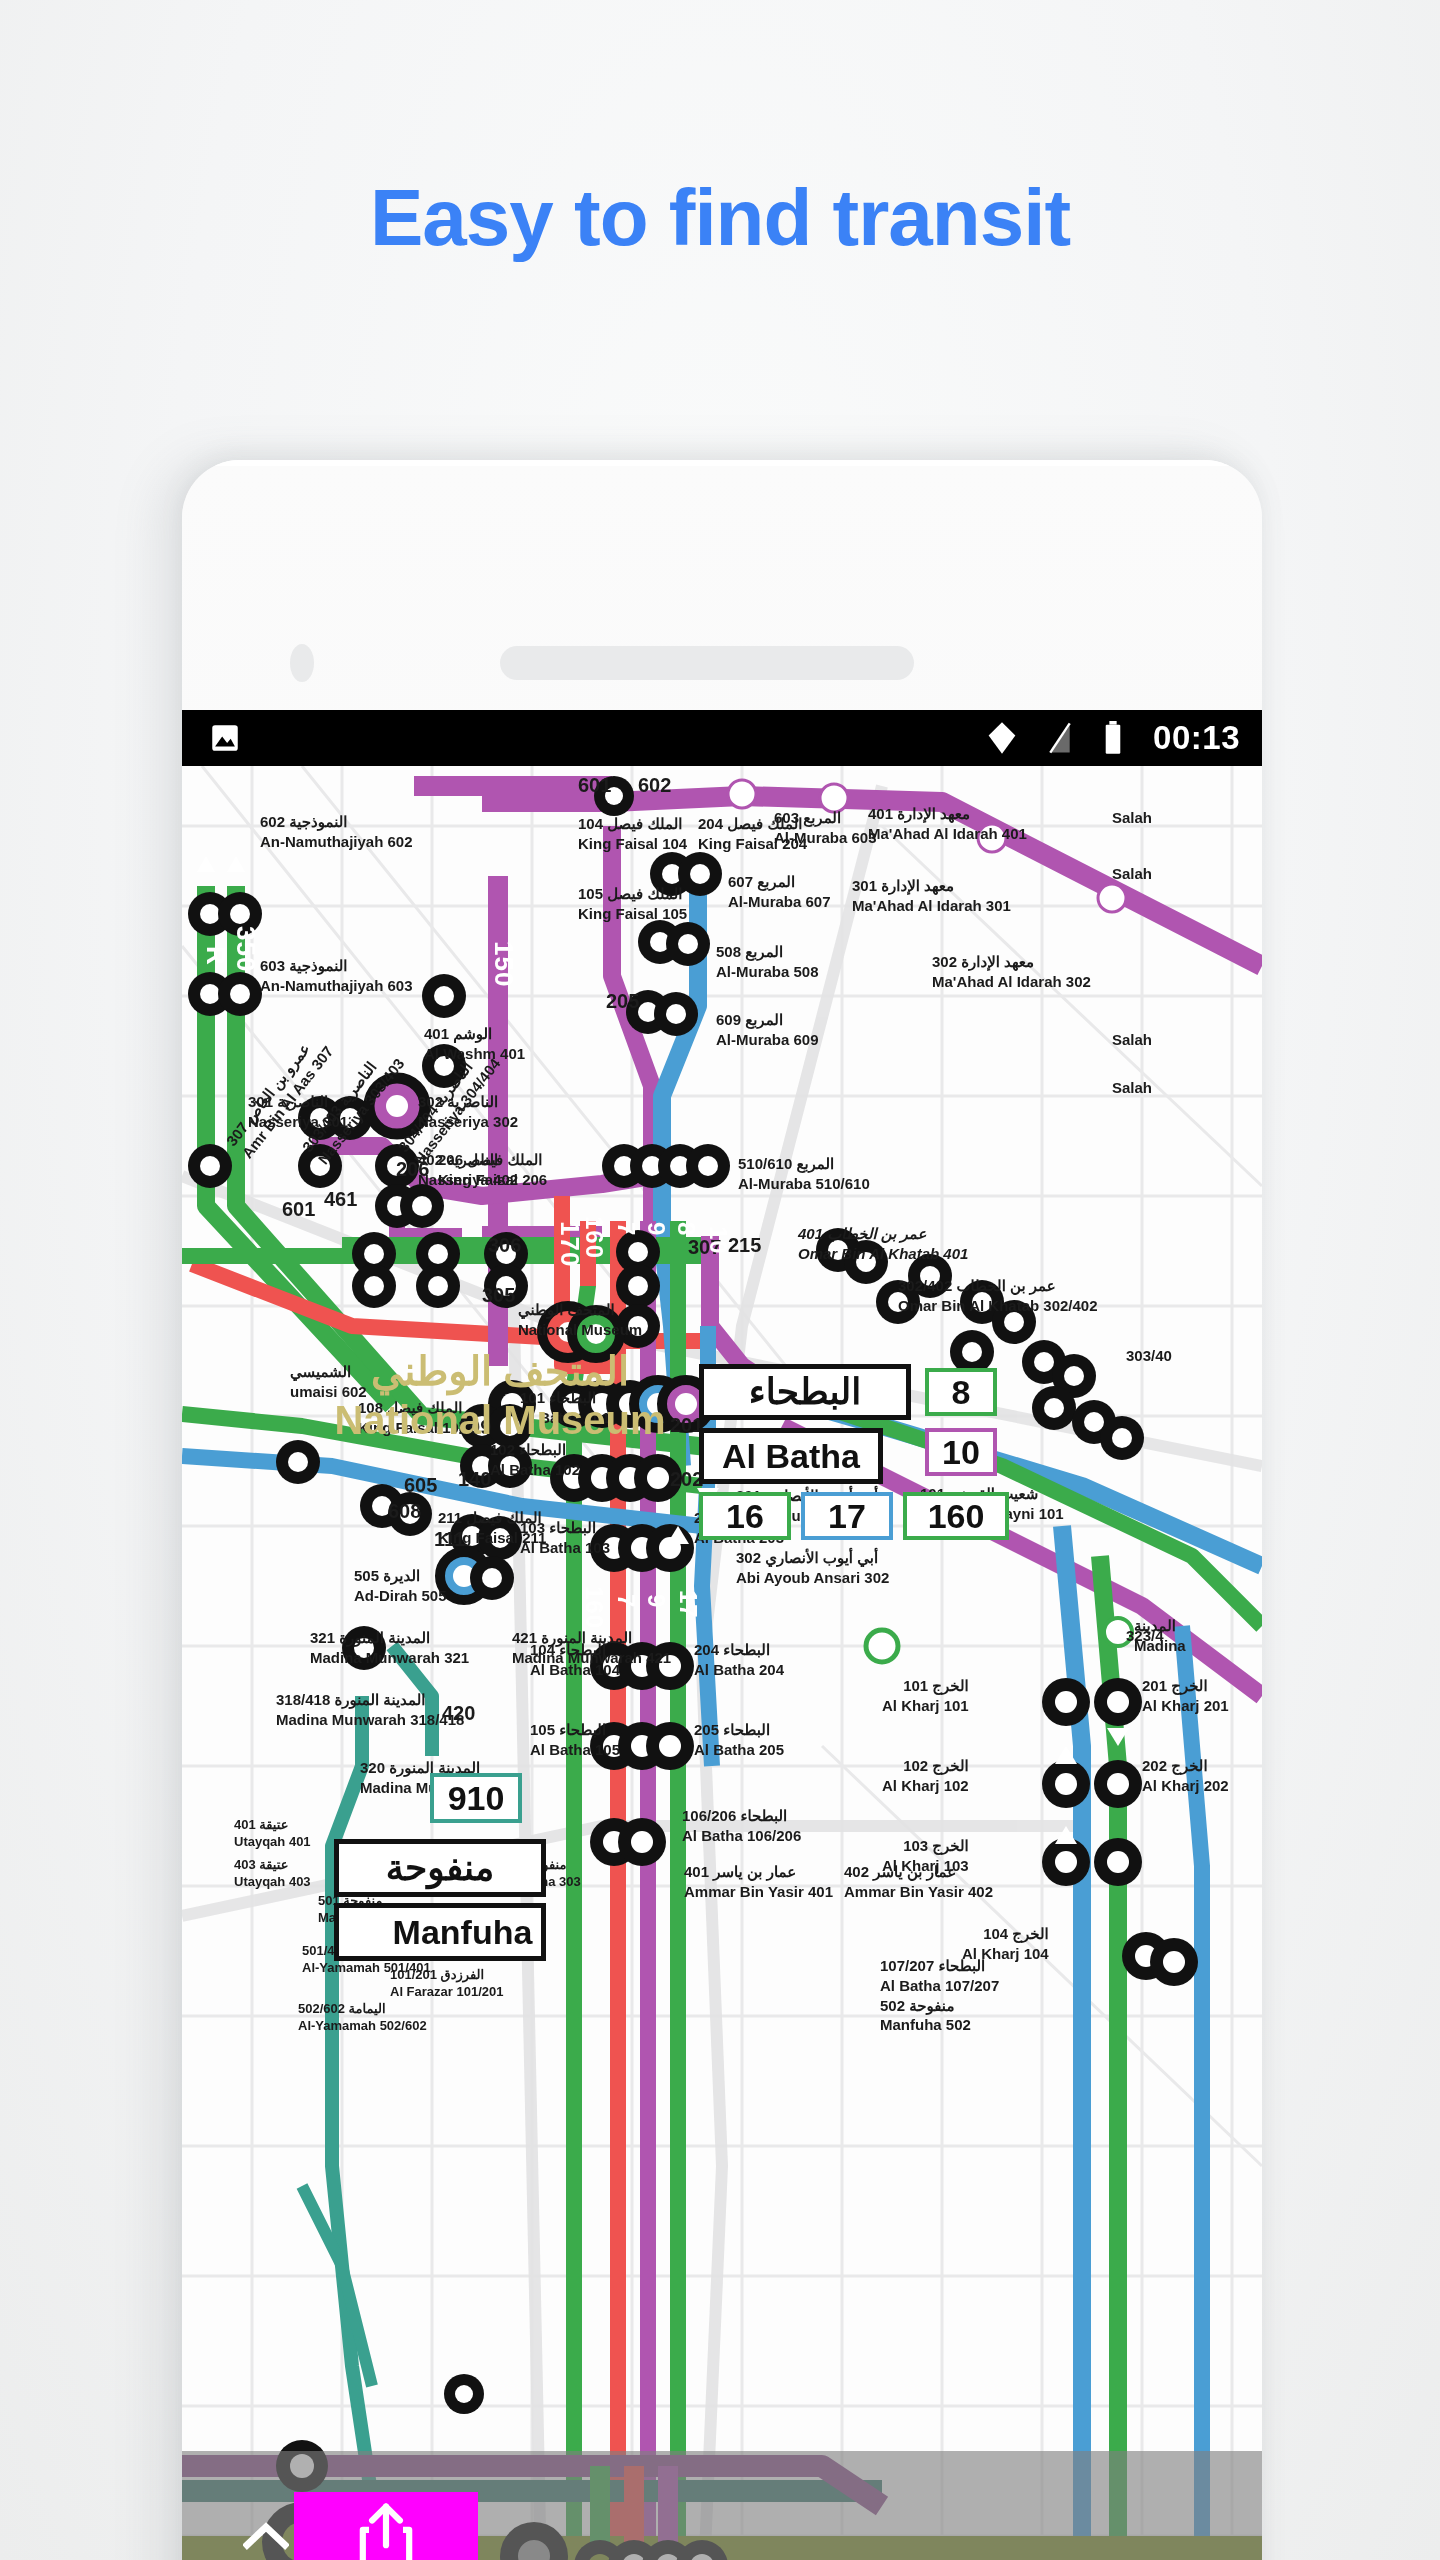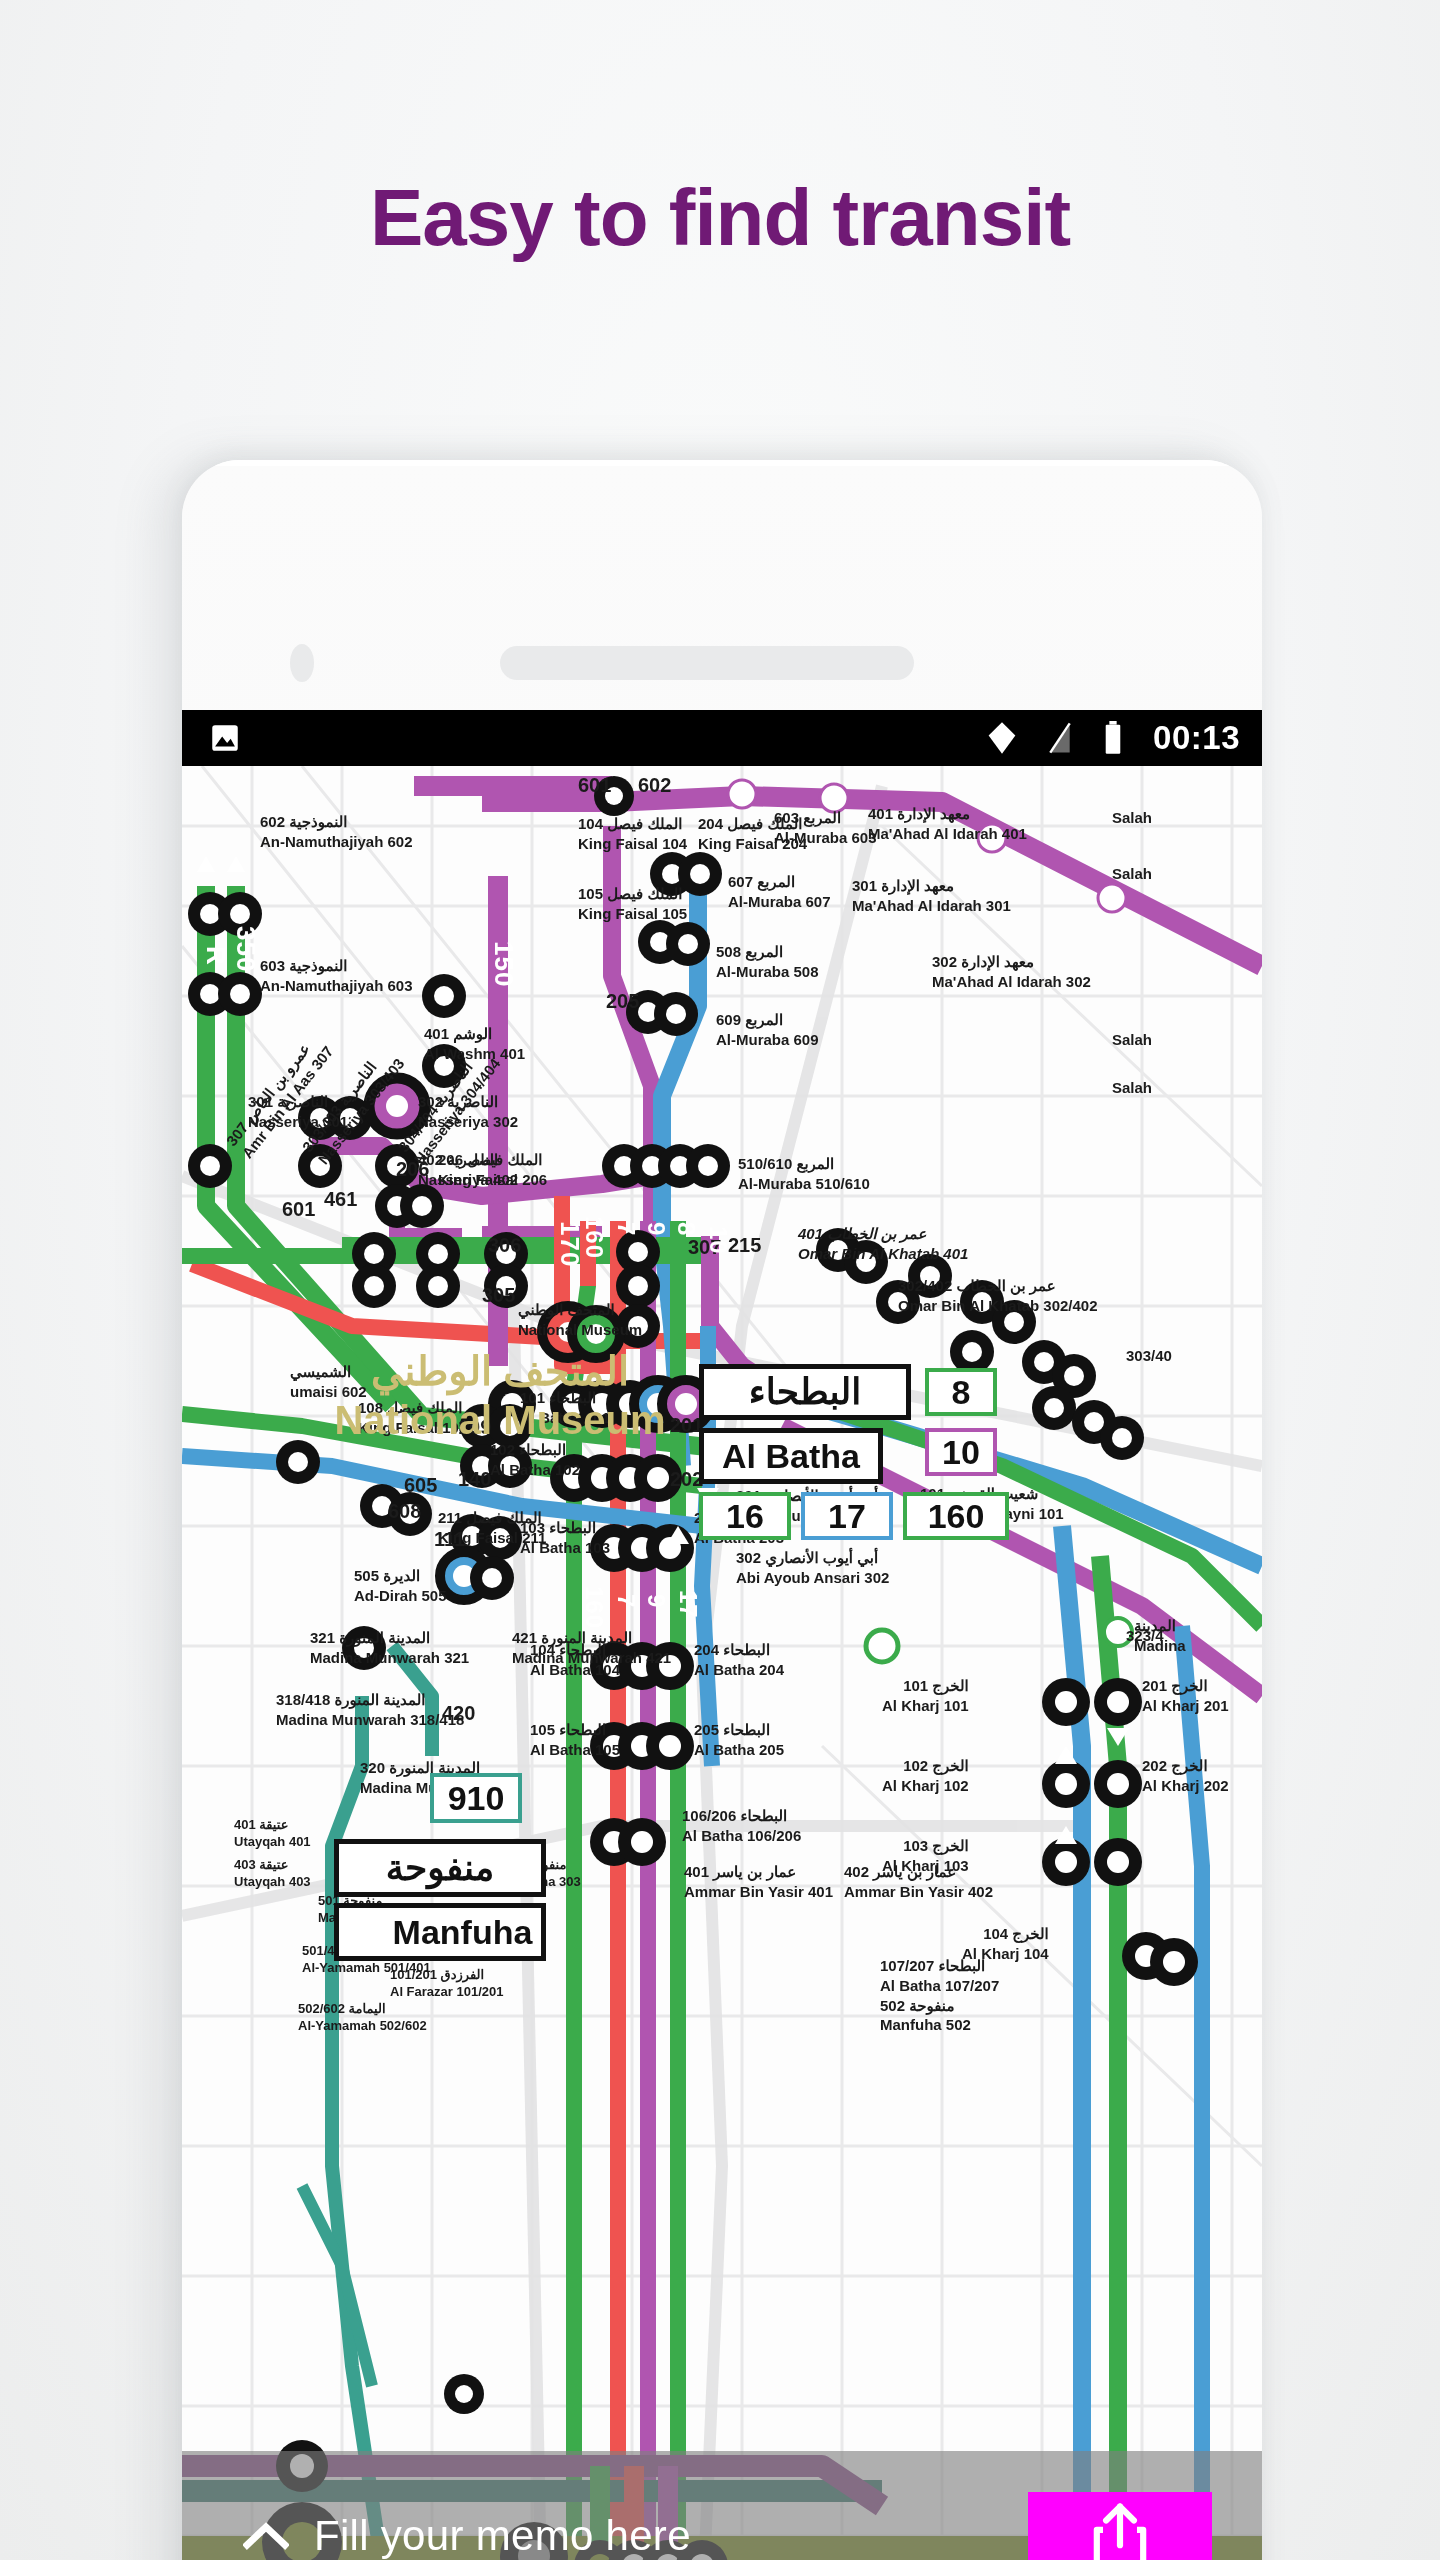--- a/index.html
+++ b/index.html
@@ -6,21 +6,21 @@
   body{
     width:1440px;height:2560px;
     background:radial-gradient(ellipse at 50% 30%, #fafbfb 0%, #f4f5f6 55%, #eceded 100%);
     font-family:"Liberation Sans", sans-serif;
     overflow:hidden;position:relative;
   }
 
   
   .headline{
     position:absolute;left:0;top:178px;width:1440px;
-    text-align:center;color:#701a75;
+    text-align:center;color:#3b82f6;
     font-size:80px;line-height:1.0;font-weight:bold;
     letter-spacing:-1px;
   }
   .headline .l2{display:block;margin-top:22px;}
 
   
   .phone{
     position:absolute;left:182px;top:460px;width:1080px;height:2160px;
     background:linear-gradient(180deg,#fbfbfb 0%,#f4f4f5 100%);
     border-radius:58px 58px 0 0;
@@ -577,21 +577,20 @@
     <div class="badge" id="badge-910">910</div>
     <div class="plate" id="plate-man-ar">منفوحة</div>
     <div class="plate" id="plate-man-en">Manfuha</div>
 
     <div class="memobar">
       <div class="chevron">
         <svg width="46" height="30" viewBox="0 0 46 30">
           <path d="M4 24 L23 6 L42 24" fill="none" stroke="#ffffff" stroke-width="7" stroke-linecap="square"></path>
         </svg>
       </div>
-      <input class="memo-input" type="text" placeholder="Fill your memo here" style="">
       <button class="share-btn">
         <svg width="62" height="68" viewBox="0 0 40 44">
           <path d="M20 3 L20 28" stroke="#fff" stroke-width="4" fill="none" stroke-linecap="round"></path>
           <path d="M11 12 L20 3 L29 12" stroke="#fff" stroke-width="4" fill="none" stroke-linecap="round" stroke-linejoin="round"></path>
           <path d="M9 18 H5 V40 H35 V18 H31" stroke="#fff" stroke-width="4" fill="none" stroke-linejoin="round"></path>
         </svg>
       </button>
     </div>
 
   </div>

